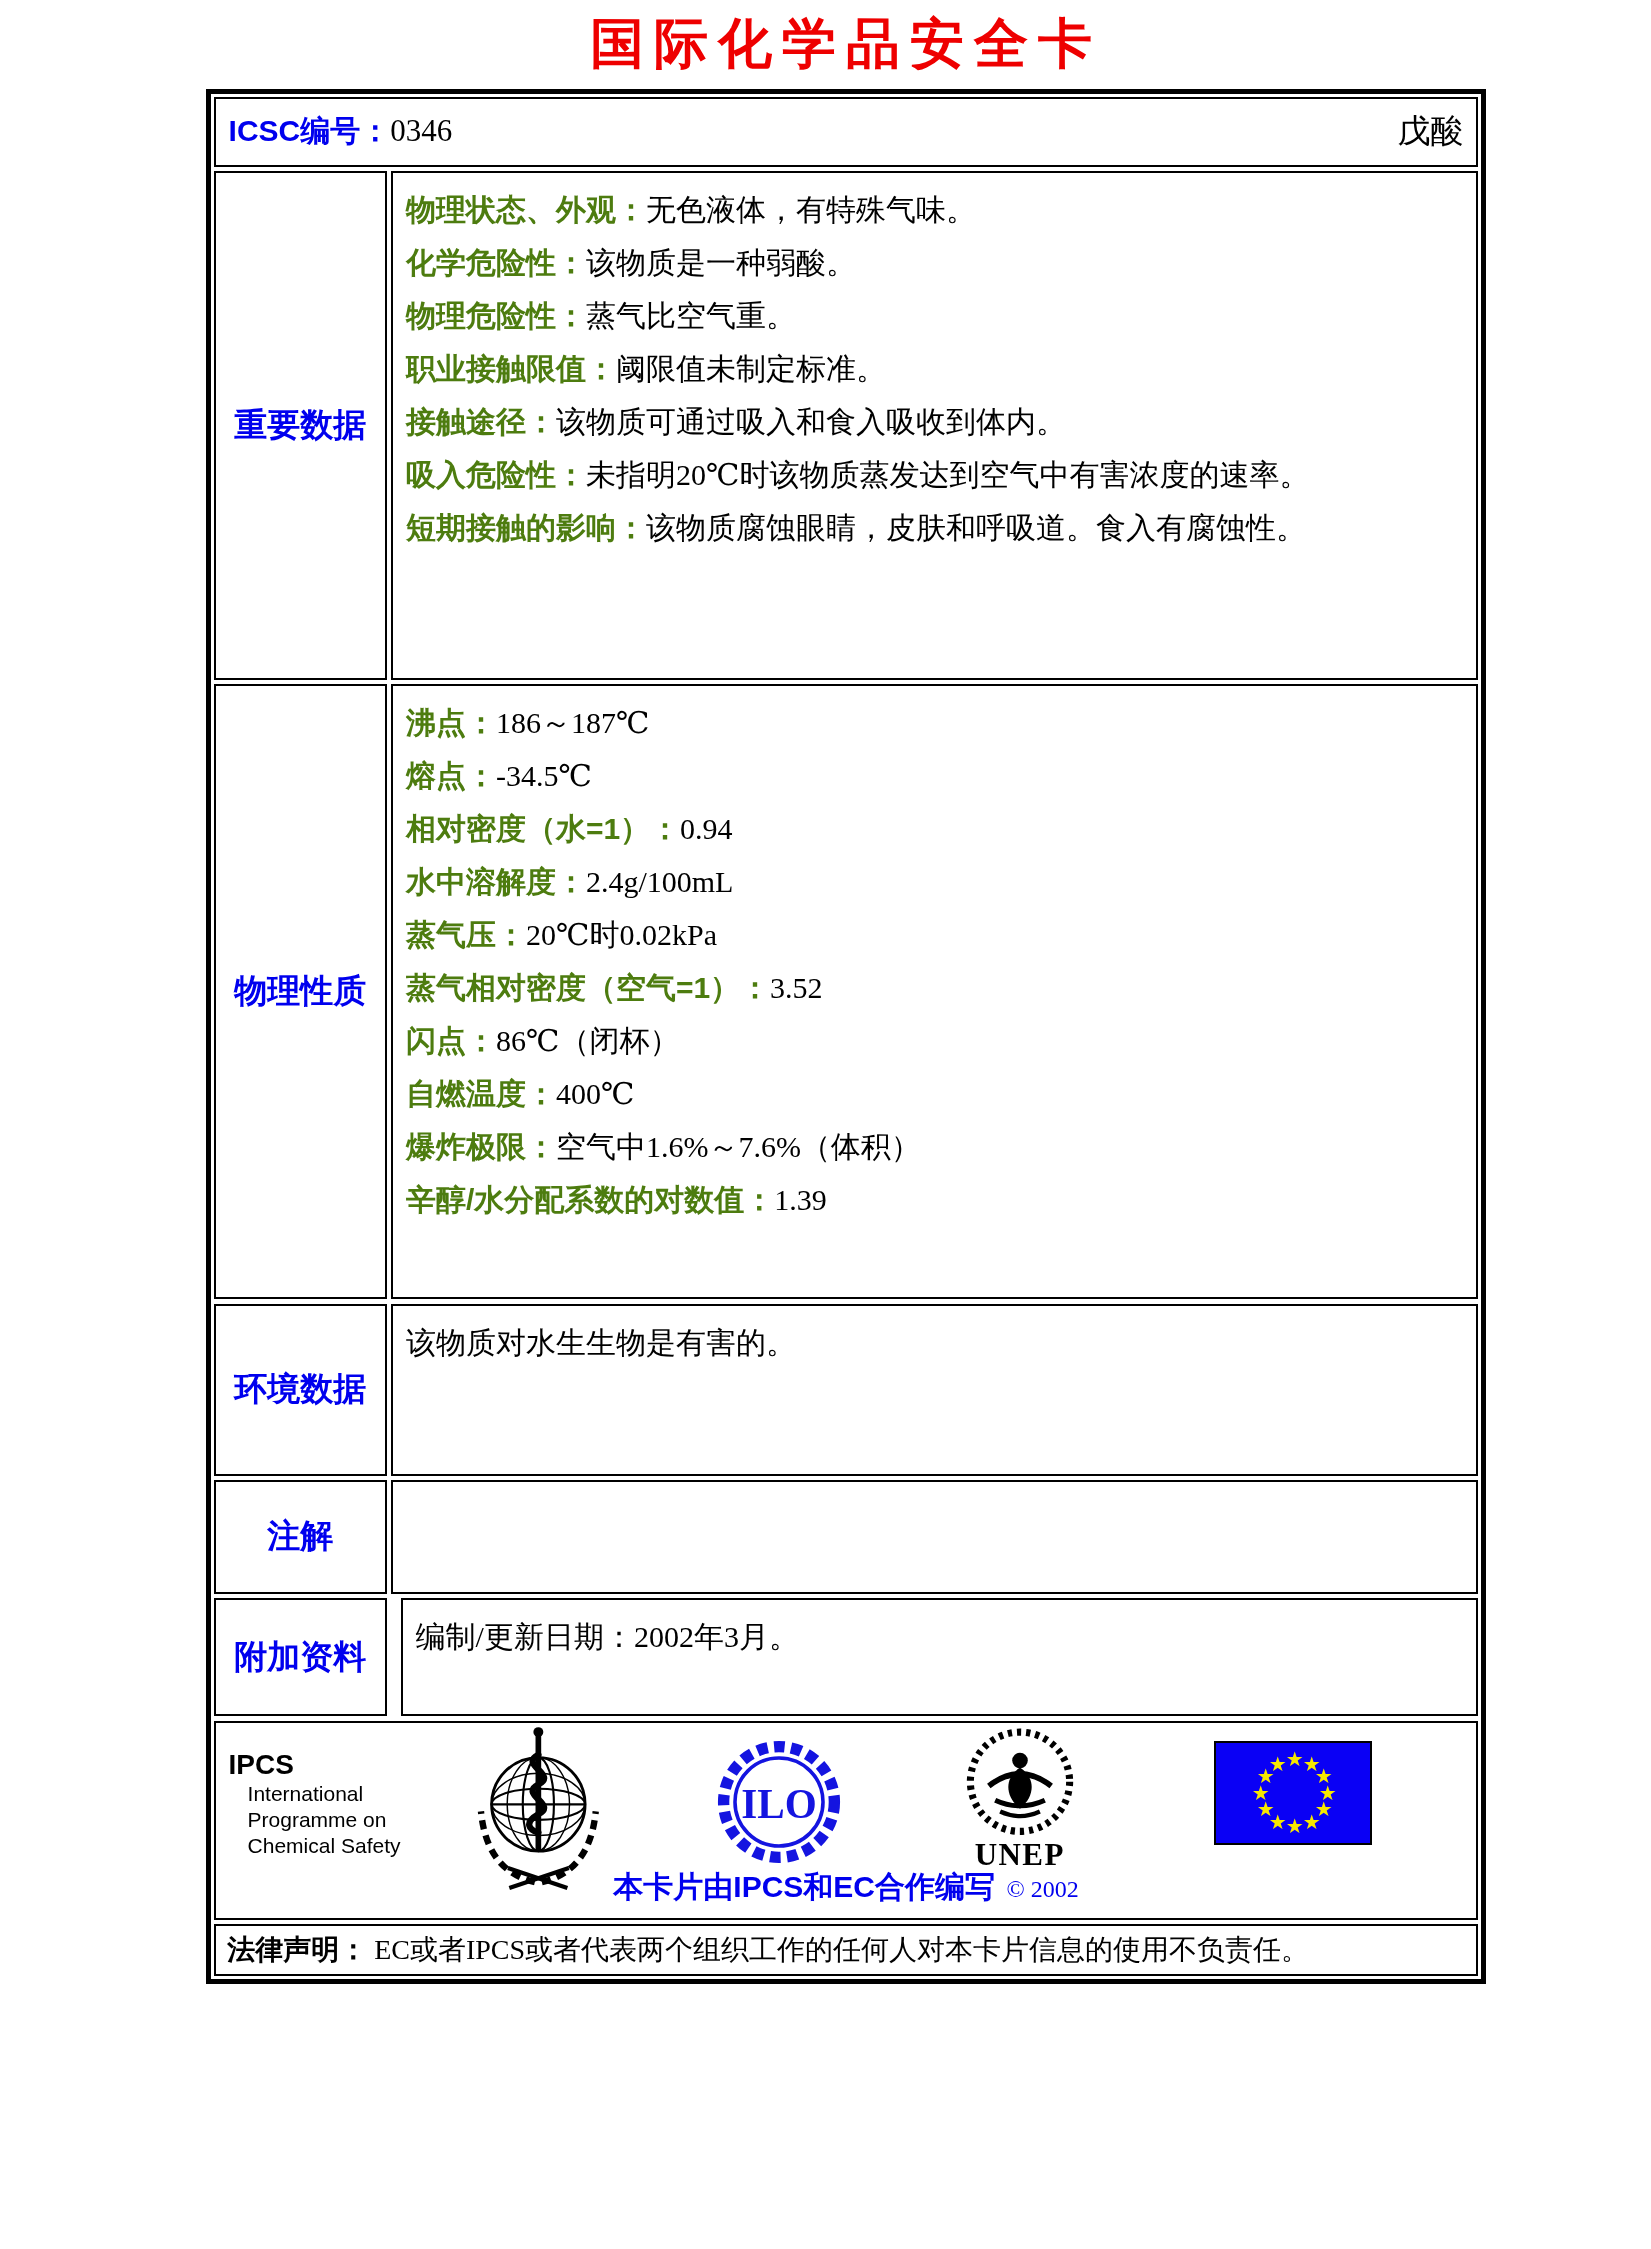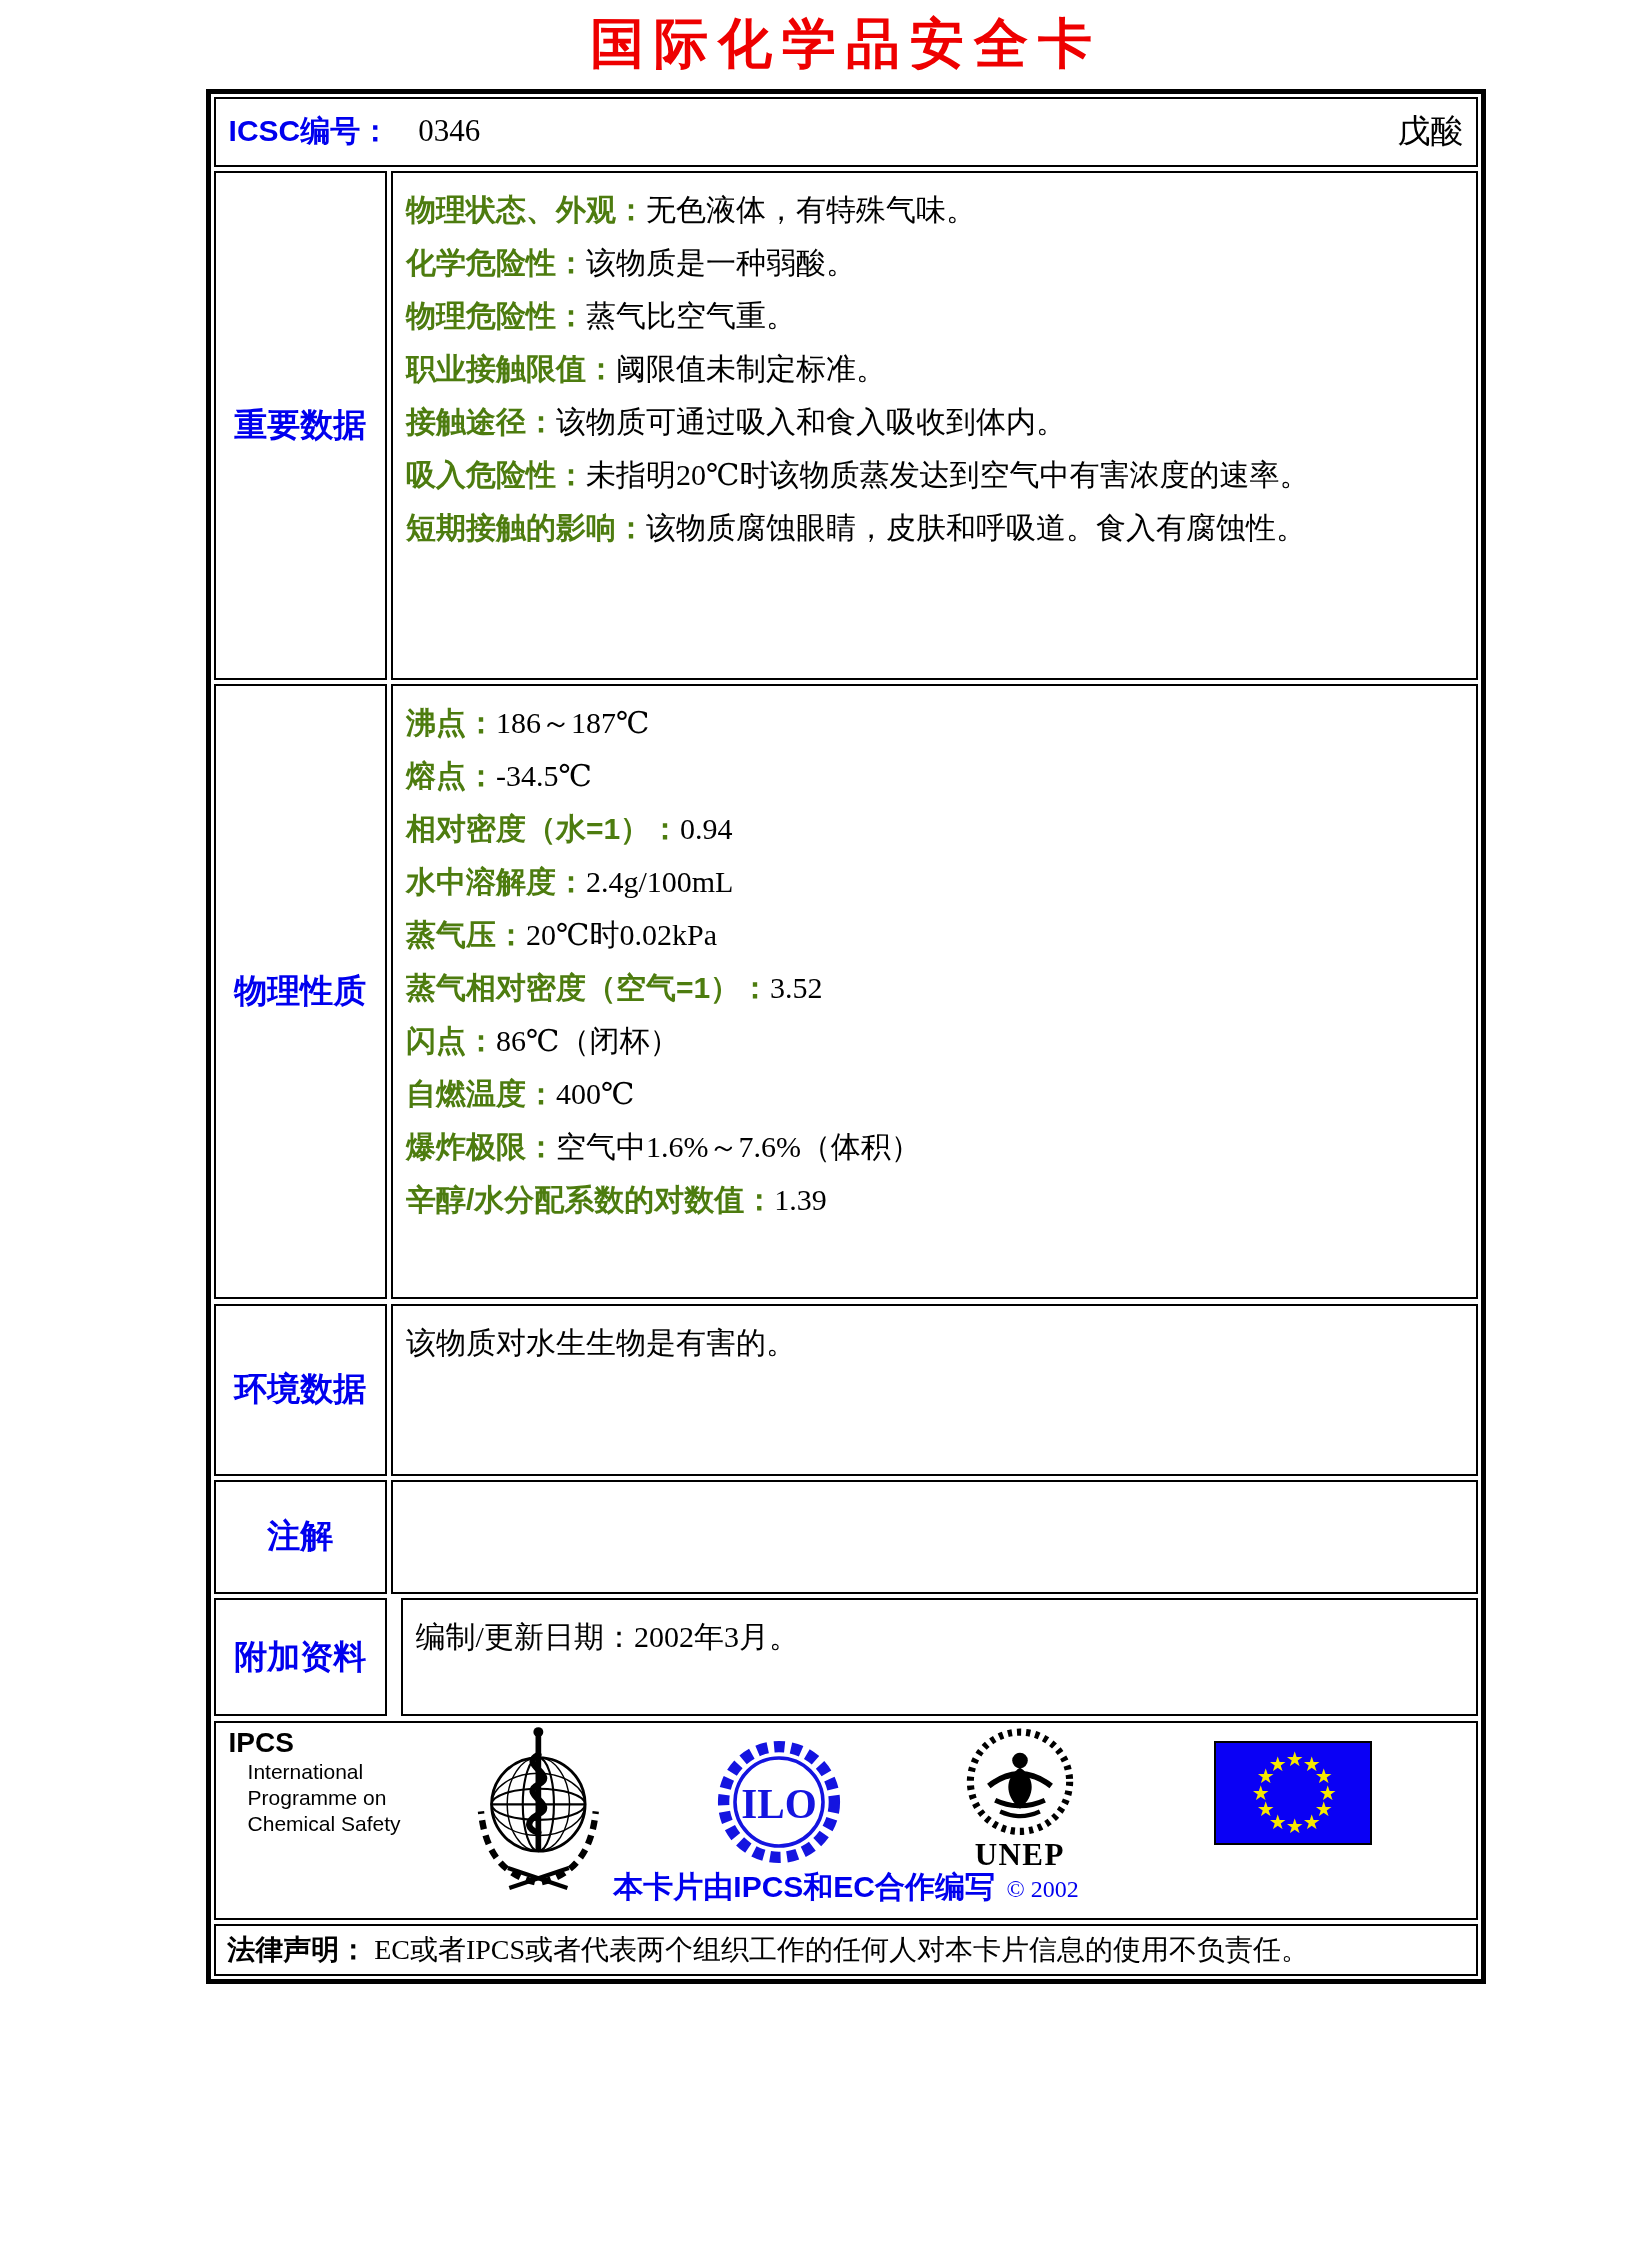--- a/index.html
+++ b/index.html
@@ -18,41 +18,41 @@
     border:5.7px solid #000;padding:2.8px;box-sizing:border-box;
     display:flex;flex-direction:column;gap:4.3px;background:#fff;
   }
   .row{display:flex;gap:4.3px;flex:none;}
   .cell{border:2.8px solid #000;box-sizing:border-box;background:#fff;}
   .wide{flex:1;}
   
   #row-header{height:70px;}
   .header-cell{display:flex;align-items:center;justify-content:space-between;padding:0 12.8px;}
   .icsc-label{color:#0000ee;font-weight:bold;font-size:30px;}
-  .icsc-number{color:#000;font-size:31px;margin-left:28px;font-family:"Liberation Serif","DejaVu Serif",serif;}
+  .icsc-number{color:#000;font-size:31px;margin-left:0;font-family:"Liberation Serif","DejaVu Serif",serif;}
   .chem-name{color:#000;font-size:33px;font-family:"Liberation Serif","DejaVu Serif",serif;}
   
   .label-cell{
     width:173px;flex:none;display:flex;align-items:center;justify-content:center;
     color:#0000ee;font-weight:bold;font-size:33px;text-align:center;
   }
   .content-cell{flex:1;padding:10px 12.8px;overflow:hidden;}
   .line{font-size:30px;line-height:53px;}
   .line .lbl{color:#4d7c0f;font-weight:bold;font-family:"Liberation Sans",sans-serif;margin-top:28px;}
   .line .val{color:#000;font-family:"Liberation Serif","DejaVu Serif",serif;}
   #row-important-data{height:509px;}
   #row-physical-properties{height:615px;}
   #row-environmental-data{height:172px;}
   #row-notes{height:114px;}
   #row-additional-info{height:118px;gap:14px;}
   #row-logos{height:199px;}
   #row-legal{height:52px;}
   
   .logos-cell{position:relative;}
-  .ipcs-block{position:absolute;left:12.8px;top:3px;color:#000;}
+  .ipcs-block{position:absolute;left:12.8px;top:25px;color:#000;}
   .ipcs-acronym{font-weight:bold;font-size:28px;line-height:33px;}
   .ipcs-line{font-size:21px;line-height:26px;margin-left:19px;}
   .who-logo{position:absolute;left:249px;top:2.8px;}
   .ilo-logo{position:absolute;left:499px;top:8.5px;}
   .unep-block{position:absolute;left:740px;top:2.8px;width:128px;text-align:center;}
   .unep-label{
     font-family:"Liberation Serif","DejaVu Serif",serif;font-weight:bold;
     font-size:31px;color:#000;line-height:33px;letter-spacing:1.4px;margin-top:-4.3px;
   }
   .eu-flag{

